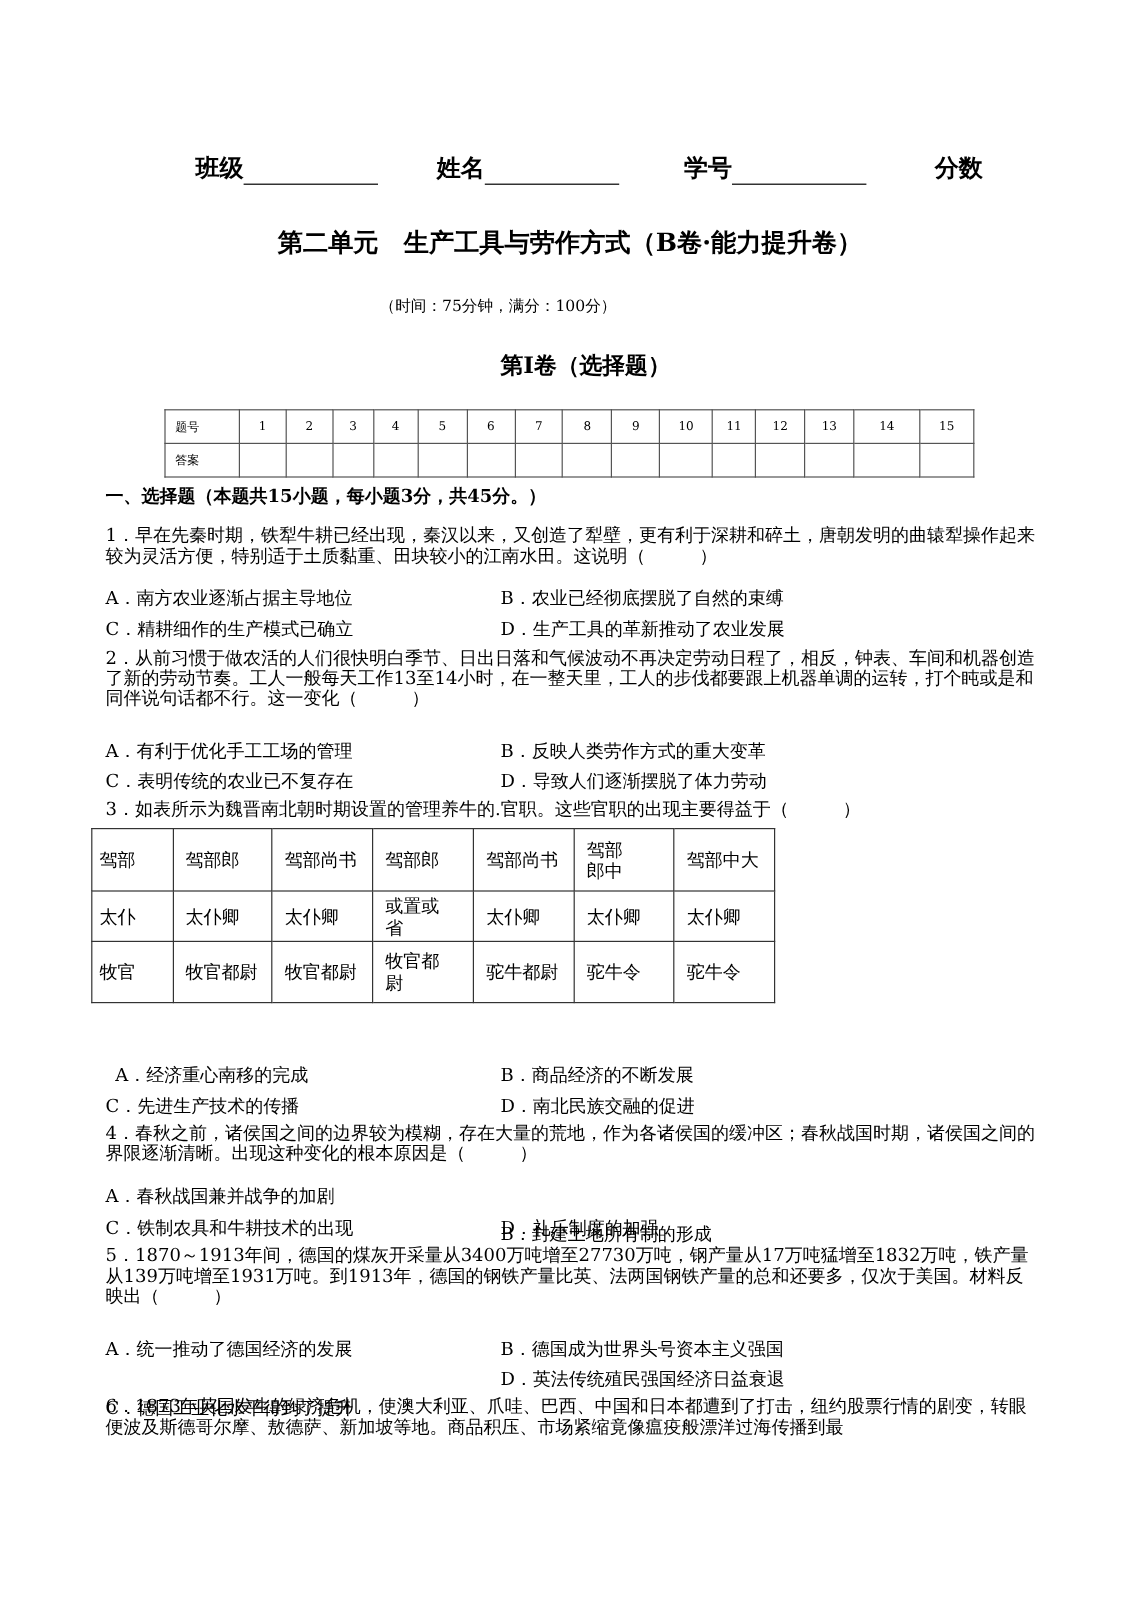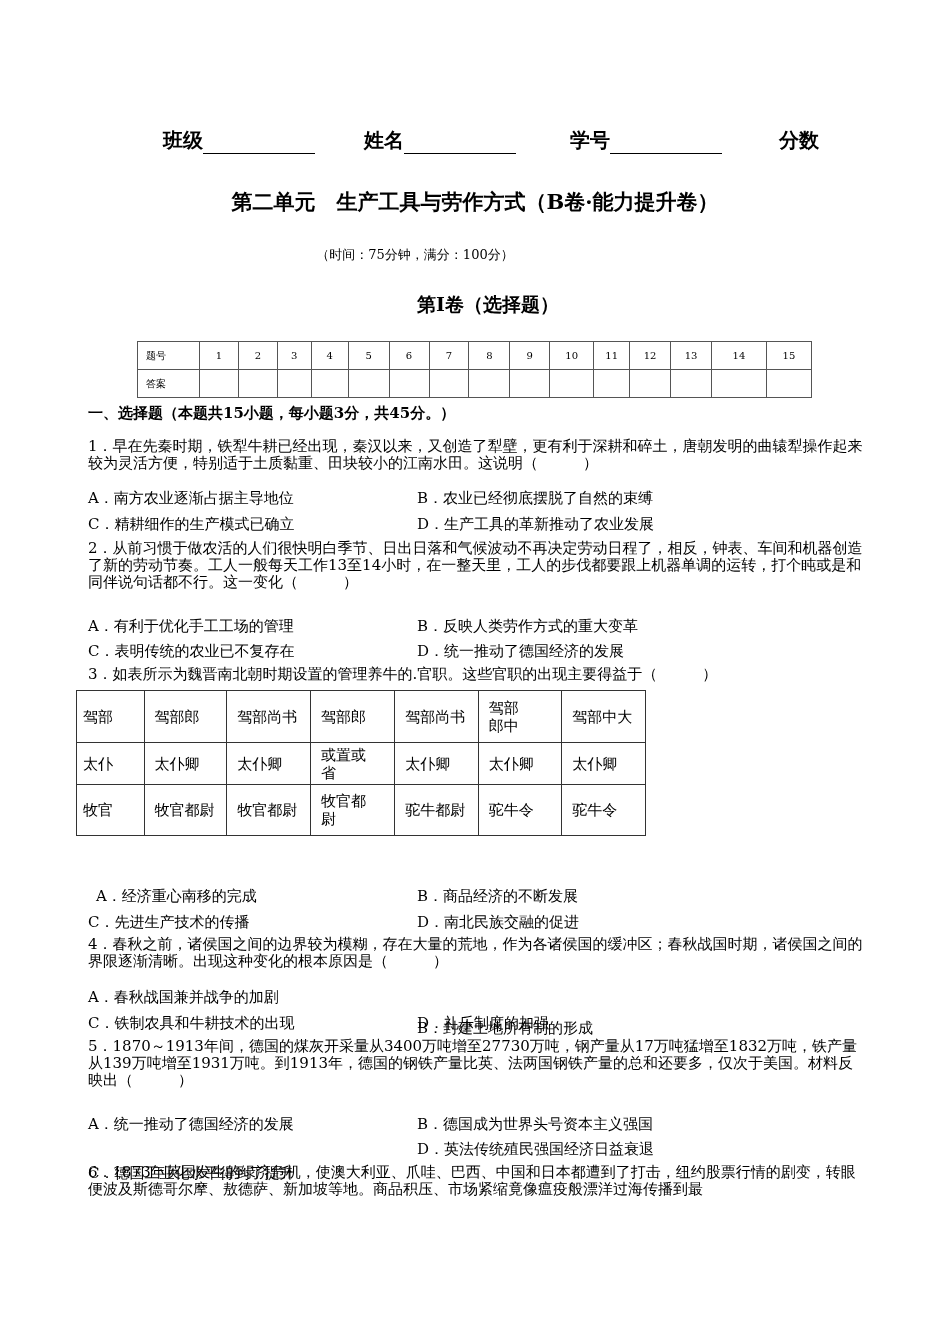--- a/index.html
+++ b/index.html
@@ -107,21 +107,21 @@
 <div class="abs qtext" style="top:438px;">1．早在先秦时期，铁犁牛耕已经出现，秦汉以来，又创造了犁壁，更有利于深耕和碎土，唐朝发明的曲辕犁操作起来较为灵活方便，特别适于土质黏重、田块较小的江南水田。这说明（　　　）</div>
 <div class="abs opt" style="top:489px; left:88px;">A．南方农业逐渐占据主导地位</div>
 <div class="abs opt" style="top:489px; left:417px;">B．农业已经彻底摆脱了自然的束缚</div>
 <div class="abs opt" style="top:515px; left:88px;">C．精耕细作的生产模式已确立</div>
 <div class="abs opt" style="top:515px; left:417px;">D．生产工具的革新推动了农业发展</div>
 
 <div class="abs qtext" style="top:540px;">2．从前习惯于做农活的人们很快明白季节、日出日落和气候波动不再决定劳动日程了，相反，钟表、车间和机器创造了新的劳动节奏。工人一般每天工作13至14小时，在一整天里，工人的步伐都要跟上机器单调的运转，打个盹或是和同伴说句话都不行。这一变化（　　　）</div>
 <div class="abs opt" style="top:617px; left:88px;">A．有利于优化手工工场的管理</div>
 <div class="abs opt" style="top:617px; left:417px;">B．反映人类劳作方式的重大变革</div>
 <div class="abs opt" style="top:642px; left:88px;">C．表明传统的农业已不复存在</div>
-<div class="abs opt" style="top:642px; left:417px;">D．统一推动了德国经济的发展</div>
+<div class="abs opt" style="top:642px; left:417px;">D．导致人们逐渐摆脱了体力劳动</div>
 
 <div class="abs qtext" style="top:666px;">3．如表所示为魏晋南北朝时期设置的管理养牛的.官职。这些官职的出现主要得益于（　　　）</div>
 
 <table class="history-table">
   <colgroup>
     <col style="width:52px">
       <col style="width:86px">
       <col style="width:87px">
       <col style="width:86px">
       <col style="width:87px">

